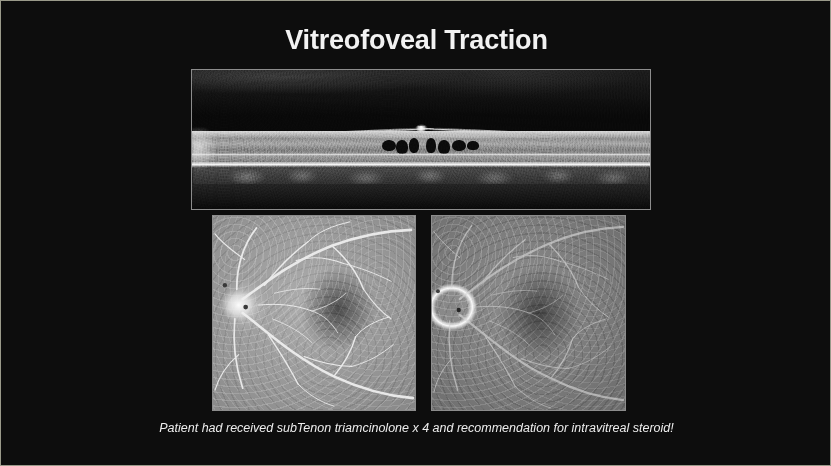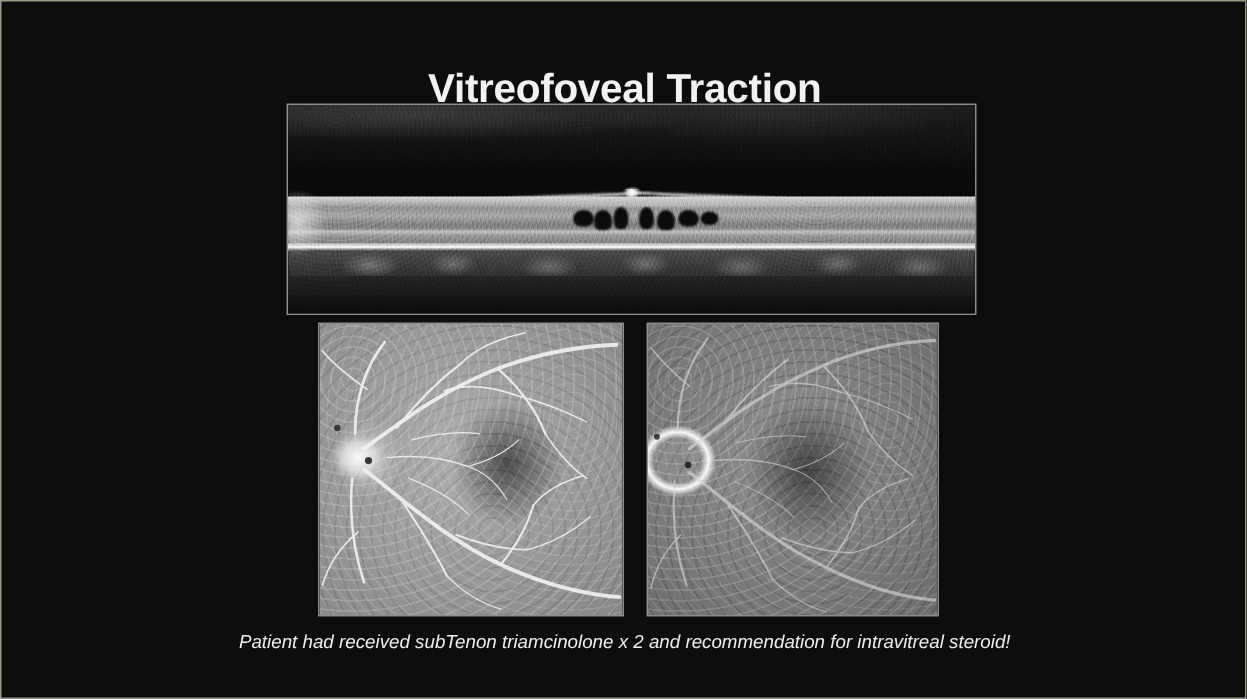--- a/index.html
+++ b/index.html
@@ -28,21 +28,20 @@
     top: 23px;
     left: 0;
     width: 831px;
     text-align: center;
     color: #f2f2f2;
     font-size: 27px;
     font-weight: bold;
     letter-spacing: -0.2px;
     line-height: 32px;
     white-space: nowrap;
-    margin-top: 19px;
   }
 
   
   .figure {
     position: absolute;
     box-sizing: border-box;
     border: 1px solid #8c8c8c;
     overflow: hidden;
     background: #050505;
   }
@@ -405,15 +404,15 @@
             <path d="M60 80 C 76 76, 92 74, 106 76" stroke-width="0.7"></path>
             <path d="M130 46 C 146 50, 162 56, 178 64" stroke-width="0.8"></path>
             <path d="M138 154 C 154 150, 168 142, 180 132" stroke-width="0.8"></path>
             <path d="M84 172 C 94 182, 106 190, 120 194" stroke-width="0.8"></path>
           </g>
         </svg>
       </div>
     </div>
   </div>
 
-  <div class="caption">Patient had received subTenon triamcinolone x 2 and recommendation for intravitreal steroid!</div>
+  <div class="caption">Patient had received subTenon triamcinolone x 4 and recommendation for intravitreal steroid!</div>
 
 </div>
 
 </body></html>

